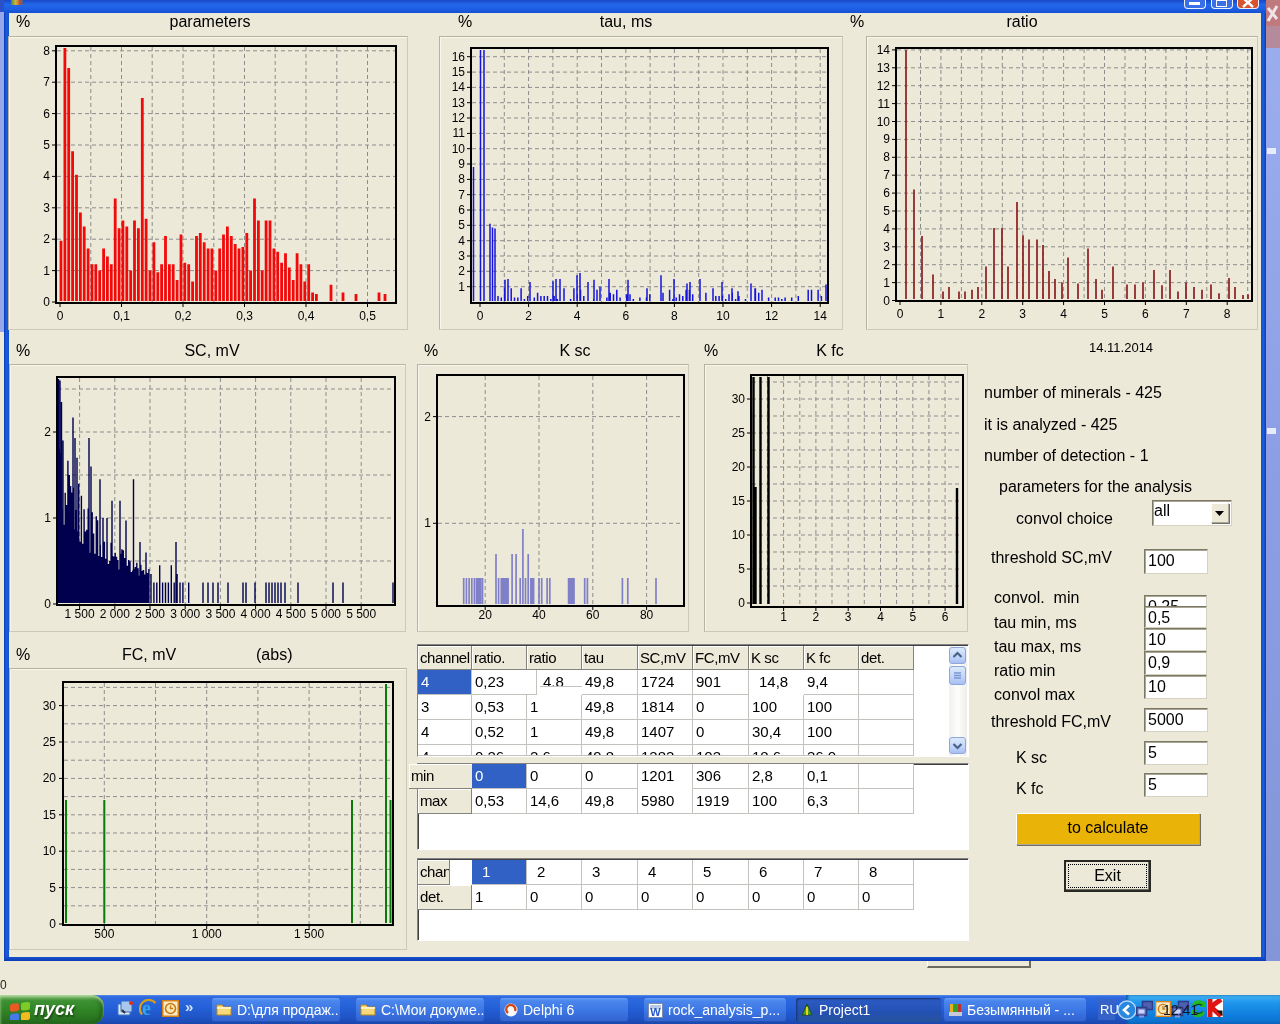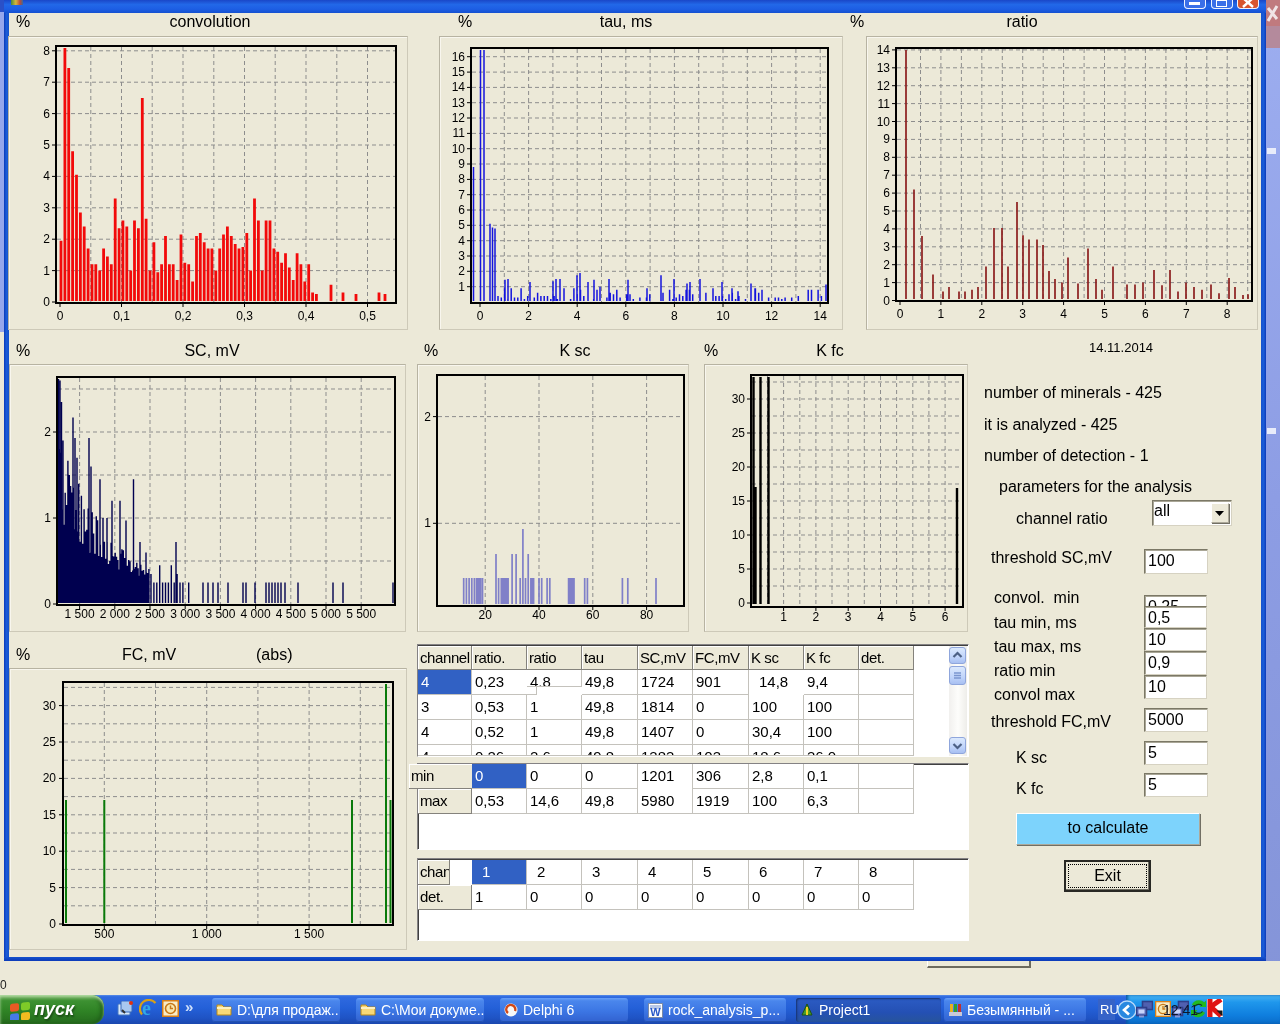--- a/index.html
+++ b/index.html
@@ -4,21 +4,21 @@
 html,body{width:1280px;height:1024px;overflow:hidden;background:#ece9d8;
   font-family:"Liberation Sans",sans-serif;}
 .abs{position:absolute}
 .panel{position:absolute;background:#ece9d8;border:1px solid #cdc9b8;
   border-top-color:#b7b3a2;border-left-color:#b7b3a2;
   box-shadow:inset 0 1px 0 #f8f6ee,inset 1px 0 0 #f8f6ee}
 .lbl{position:absolute;font-size:16px;color:#000;white-space:nowrap}
 .inp{position:absolute;background:#fff;border:1px solid #7b7866;
   border-bottom-color:#d6d2c2;border-right-color:#d6d2c2;
   box-shadow:inset 1px 1px 0 #a9a696;font-size:16px;padding:2px 0 0 3px;color:#000}
-.btn{position:absolute;background:#7dd3fc;border:1px solid #aca899;
+.btn{position:absolute;background:#eab308;border:1px solid #aca899;
   border-top-color:#fff;border-left-color:#fff;
   box-shadow:1px 1px 0 #716f64;text-align:center;font-size:16px;color:#000}
 .gridbox{position:absolute;background:#fff;border:1px solid #848284;
   border-bottom-color:#fff;border-right-color:#fff;
   box-shadow:inset 1px 1px 0 #404040}
 .hcell{position:absolute;background:#ece9d8;border-right:1px solid #84827c;
   border-bottom:1px solid #84827c;box-shadow:inset 1px 1px 0 #fff;
   font-size:15px;letter-spacing:-0.4px;padding:3px 0 0 2px;color:#000;white-space:nowrap;overflow:hidden}
 .dcell{position:absolute;background:#fff;border-right:1px solid #c4c2bc;
   border-bottom:1px solid #c4c2bc;font-size:15px;padding:3px 0 0 3px;color:#000;
@@ -58,40 +58,40 @@
 <div class="abs" style="left:4px;top:957px;width:1262px;height:4px;background:linear-gradient(180deg,#1552cc,#0c3ab8)"></div>
 <div class="abs" style="left:9px;top:13px;width:1252px;height:944px;background:#ece9d8"></div>
 <div class="panel" style="left:8px;top:36px;width:400px;height:294px"></div>
 <div class="panel" style="left:439px;top:36px;width:404px;height:294px"></div>
 <div class="panel" style="left:866px;top:36px;width:392px;height:294px"></div>
 <div class="panel" style="left:9px;top:364px;width:397px;height:268px"></div>
 <div class="panel" style="left:417px;top:364px;width:272px;height:268px"></div>
 <div class="panel" style="left:704px;top:364px;width:264px;height:268px"></div>
 <div class="panel" style="left:9px;top:668px;width:398px;height:282px"></div>
 <div class="lbl" style="left:16px;top:13px">%</div>
-<div class="lbl" style="left:120px;top:13px;width:180px;text-align:center">convolution</div>
+<div class="lbl" style="left:120px;top:13px;width:180px;text-align:center">parameters</div>
 <div class="lbl" style="left:458px;top:13px">%</div>
 <div class="lbl" style="left:536px;top:13px;width:180px;text-align:center">tau, ms</div>
 <div class="lbl" style="left:850px;top:13px">%</div>
 <div class="lbl" style="left:932px;top:13px;width:180px;text-align:center">ratio</div>
 <div class="lbl" style="left:16px;top:342px">%</div>
 <div class="lbl" style="left:122px;top:342px;width:180px;text-align:center">SC, mV</div>
 <div class="lbl" style="left:424px;top:342px">%</div>
 <div class="lbl" style="left:485px;top:342px;width:180px;text-align:center">K sc</div>
 <div class="lbl" style="left:704px;top:342px">%</div>
 <div class="lbl" style="left:740px;top:342px;width:180px;text-align:center">K fc</div>
 <div class="lbl" style="left:16px;top:646px">%</div>
 <div class="lbl" style="left:122px;top:646px;width:180px;">FC, mV</div>
 <div class="lbl" style="left:256px;top:646px">(abs)</div>
 <div class="abs" style="left:1089px;top:340px;font-size:13px;color:#000">14.11.2014</div>
 <div class="lbl" style="left:984px;top:384px">number of minerals - 425</div>
 <div class="lbl" style="left:984px;top:416px">it is analyzed - 425</div>
 <div class="lbl" style="left:984px;top:447px">number of detection - 1</div>
 <div class="lbl" style="left:999px;top:478px">parameters for the analysis</div>
-<div class="lbl" style="left:1016px;top:510px">channel ratio</div>
+<div class="lbl" style="left:1016px;top:510px">convol choice</div>
 <div class="lbl" style="left:991px;top:549px">threshold SC,mV</div>
 <div class="lbl" style="left:994px;top:589px">convol.&nbsp;&nbsp;min</div>
 <div class="lbl" style="left:994px;top:614px">tau min, ms</div>
 <div class="lbl" style="left:994px;top:638px">tau max, ms</div>
 <div class="lbl" style="left:994px;top:662px">ratio min</div>
 <div class="lbl" style="left:994px;top:686px">convol max</div>
 <div class="lbl" style="left:991px;top:713px">threshold FC,mV</div>
 <div class="lbl" style="left:1016px;top:749px">K sc</div>
 <div class="lbl" style="left:1016px;top:780px">K fc</div>
 <div class="abs" style="left:1152px;top:500px;width:80px;height:26px;background:#fff;border:1px solid #7b7866;border-bottom-color:#d6d2c2;border-right-color:#d6d2c2;box-shadow:inset 1px 1px 0 #a9a696"></div>
@@ -270,21 +270,21 @@
 <div class="hcell" style="left:472px;top:646px;width:55px;height:24px">ratio.</div>
 <div class="hcell" style="left:527px;top:646px;width:55px;height:24px">ratio</div>
 <div class="hcell" style="left:582px;top:646px;width:56px;height:24px">tau</div>
 <div class="hcell" style="left:638px;top:646px;width:55px;height:24px">SC,mV</div>
 <div class="hcell" style="left:693px;top:646px;width:56px;height:24px">FC,mV</div>
 <div class="hcell" style="left:749px;top:646px;width:55px;height:24px">K sc</div>
 <div class="hcell" style="left:804px;top:646px;width:55px;height:24px">K fc</div>
 <div class="hcell" style="left:859px;top:646px;width:55px;height:24px">det.</div>
 <div class="dcell sel" style="left:418px;top:670px;width:54px;height:25px">4</div>
 <div class="dcell" style="left:472px;top:670px;width:65px;height:25px">0,23</div>
-<div class="dcell" style="left:527px;top:670px;width:55px;height:17px">4,8</div>
+<div class="dcell" style="left:540px;top:670px;width:55px;height:17px">4,8</div>
 <div class="dcell" style="left:582px;top:670px;width:56px;height:25px">49,8</div>
 <div class="dcell" style="left:638px;top:670px;width:55px;height:25px">1724</div>
 <div class="dcell" style="left:693px;top:670px;width:56px;height:25px">901</div>
 <div class="dcell" style="left:756px;top:670px;width:55px;height:31px">14,8</div>
 <div class="dcell" style="left:804px;top:670px;width:55px;height:25px">9,4</div>
 <div class="dcell" style="left:859px;top:670px;width:55px;height:25px"></div>
 <div class="dcell" style="left:418px;top:695px;width:54px;height:25px">3</div>
 <div class="dcell" style="left:472px;top:695px;width:55px;height:25px">0,53</div>
 <div class="dcell" style="left:527px;top:695px;width:55px;height:25px">1</div>
 <div class="dcell" style="left:582px;top:695px;width:56px;height:25px">49,8</div>

